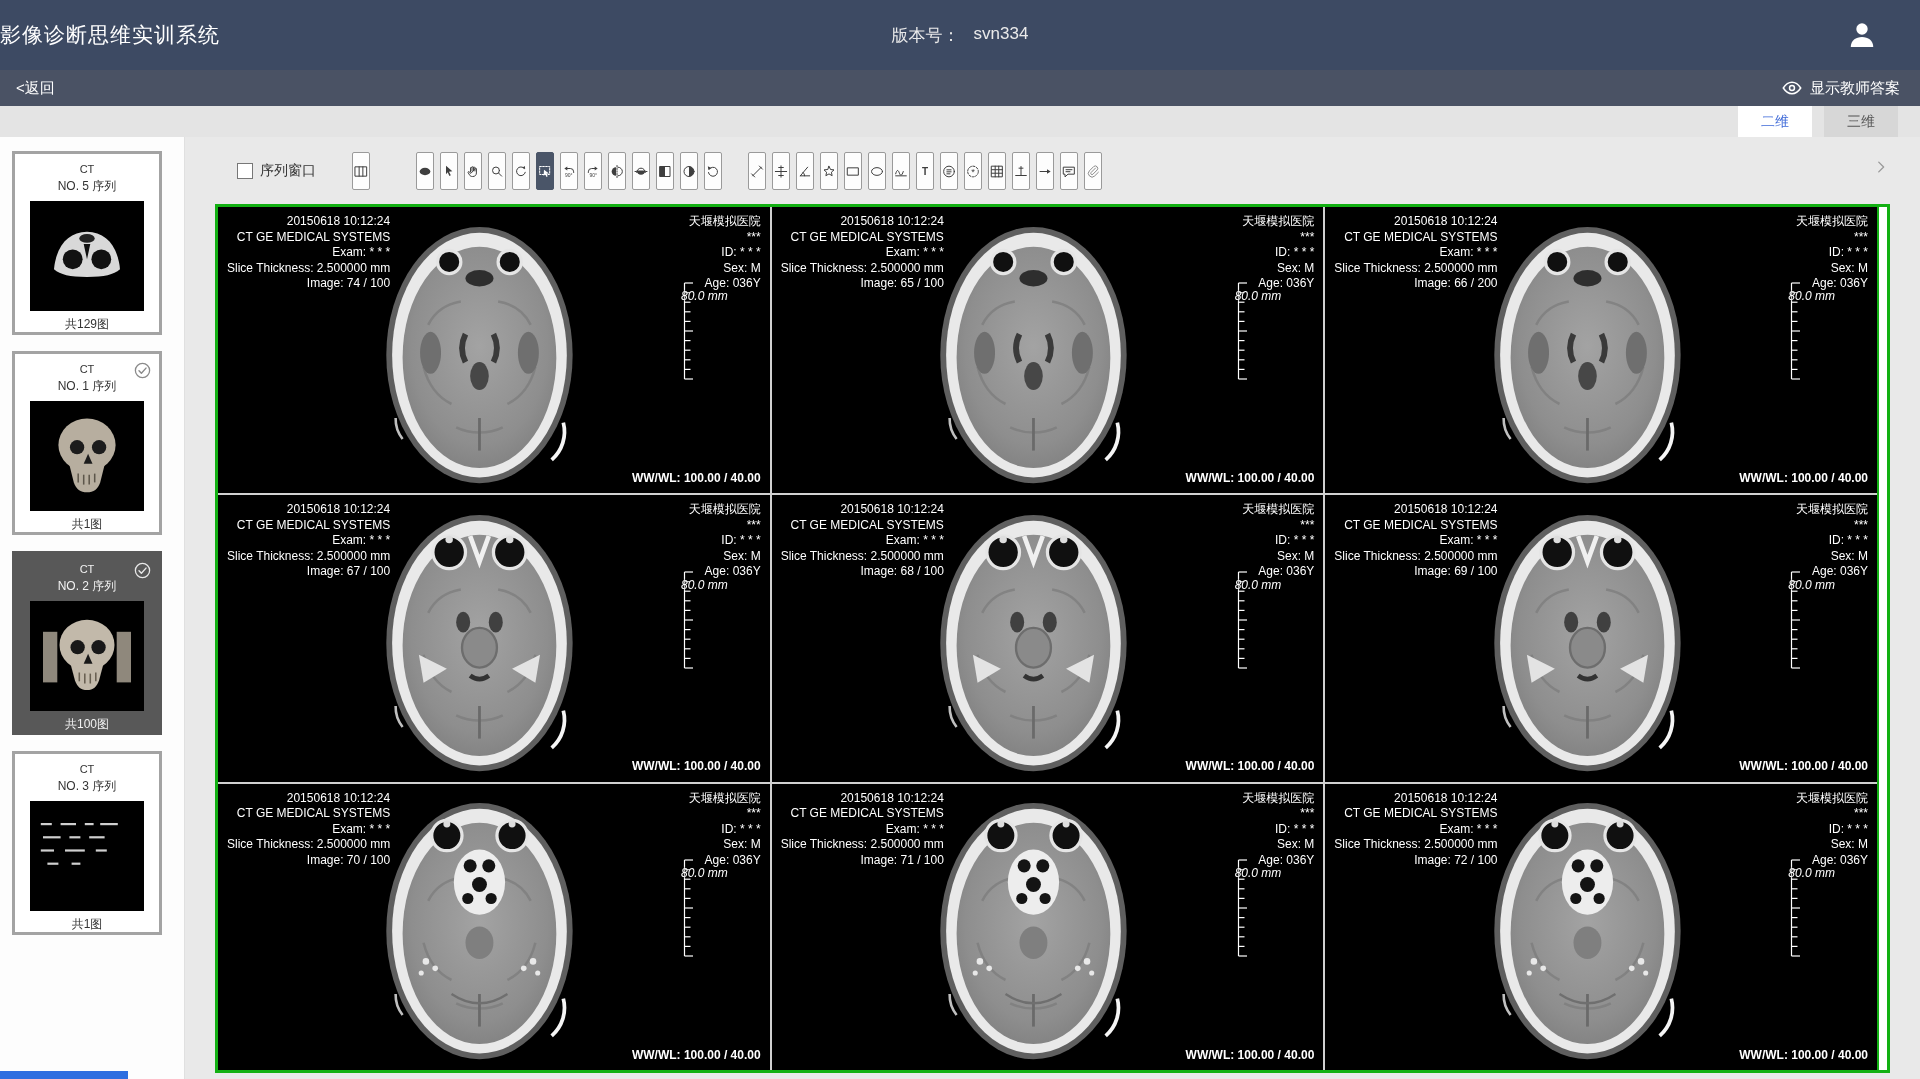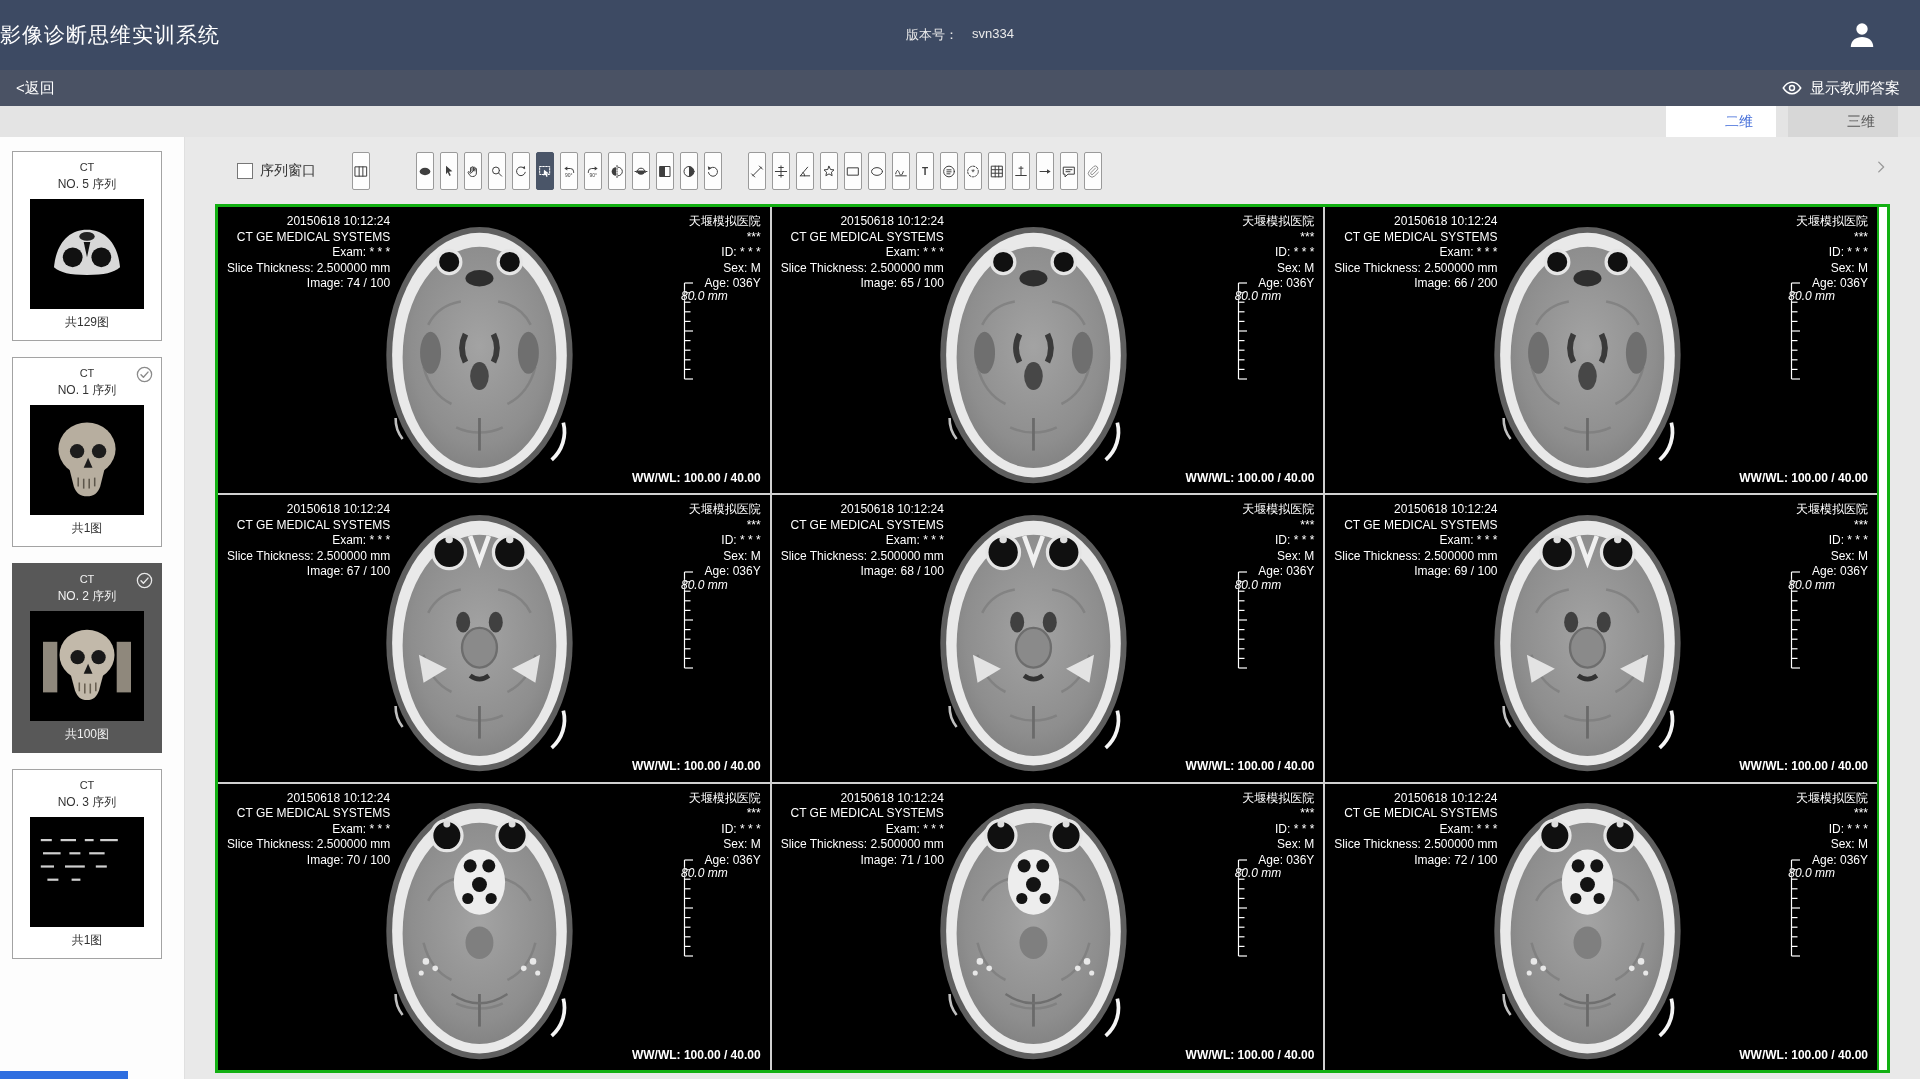--- a/index.html
+++ b/index.html
@@ -1,42 +1,42 @@
 <!DOCTYPE html>
 <html><head>
 <meta charset="utf-8">
 <style>
   html,body{margin:0;padding:0;overflow:hidden;}
   body{width:1920px;height:1079px;background:#e9e9e9;font-family:"Liberation Sans",sans-serif;-webkit-font-smoothing:antialiased;}
 
   
   .header{height:70px;background:#3d4a63;display:flex;align-items:center;position:relative;color:#fff;}
   .header-title{font-size:21px;letter-spacing:1px;}
-  .header-version{position:absolute;left:50%;transform:translateX(-50%);font-size:13px;color:#eaeaea;display:flex;gap:14px;}
+  .header-version{position:absolute;left:50%;transform:translateX(-50%);font-size:17px;color:#eaeaea;display:flex;gap:14px;}
   .header-user{margin-left:auto;margin-right:40px;width:36px;height:36px;cursor:pointer;}
   .header-user svg{width:36px;height:36px;}
 
   
   .subnav{height:36px;background:#4a5264;display:flex;align-items:center;color:#fff;}
   .back-btn{font-size:15px;margin-left:16px;cursor:pointer;}
   .show-answer{margin-left:auto;margin-right:20px;display:flex;align-items:center;gap:7px;font-size:15px;cursor:pointer;}
   .show-answer svg{width:22px;height:22px;}
 
   
   .tabsrow{height:31px;background:#e4e4e4;display:flex;justify-content:flex-end;align-items:stretch;padding-right:22px;}
-  .tab{width:74px;display:flex;align-items:center;justify-content:center;font-size:14px;background:#d7d7d7;color:#555;margin-left:12px;cursor:pointer;padding-left:36px;}
+  .tab{width:74px;display:flex;align-items:center;justify-content:center;font-size:14px;background:#d7d7d7;color:#555;margin-left:12px;cursor:pointer;}
   .tab.active{background:#ffffff;color:#3f6ad8;}
 
   
   .content{display:flex;height:942px;background:#e9e9e9;}
 
   
   .sidebar{width:184px;background:#fdfdfd;position:relative;border-right:1px solid #e0e0e0;overflow:hidden;}
   .cards{padding:14px 0 0 12px;display:flex;flex-direction:column;gap:16px;}
-  .card{width:150px;background:#fff;border:1px solid #a3a3a3;box-sizing:border-box;padding:8px 6px 10px;position:relative;text-align:center;color:#333;cursor:pointer;}
+  .card{width:150px;background:#fff;border:3px solid #a3a3a3;box-sizing:border-box;padding:8px 6px 0;position:relative;text-align:center;color:#333;cursor:pointer;}
   .card.selected{background:#585858;border-color:#585858;color:#f2f2f2;}
   .card-modality{font-size:11px;line-height:14px;}
   .card-series{font-size:12px;line-height:16px;margin-top:2px;}
   .card-thumb{width:114px;height:110px;margin:7px auto 6px;background:#000;}
   .card-thumb svg{width:100%;height:100%;display:block;}
   .card-count{font-size:12px;line-height:15px;}
   .card-check{position:absolute;top:7px;right:7px;width:19px;height:19px;color:#8a8a8a;}
   .card.selected .card-check{color:#e8e8e8;}
   .card-check svg{width:19px;height:19px;display:block;}
   .sidebar-accent{position:absolute;left:0;bottom:0;width:128px;height:8px;background:#2e6ee0;}

